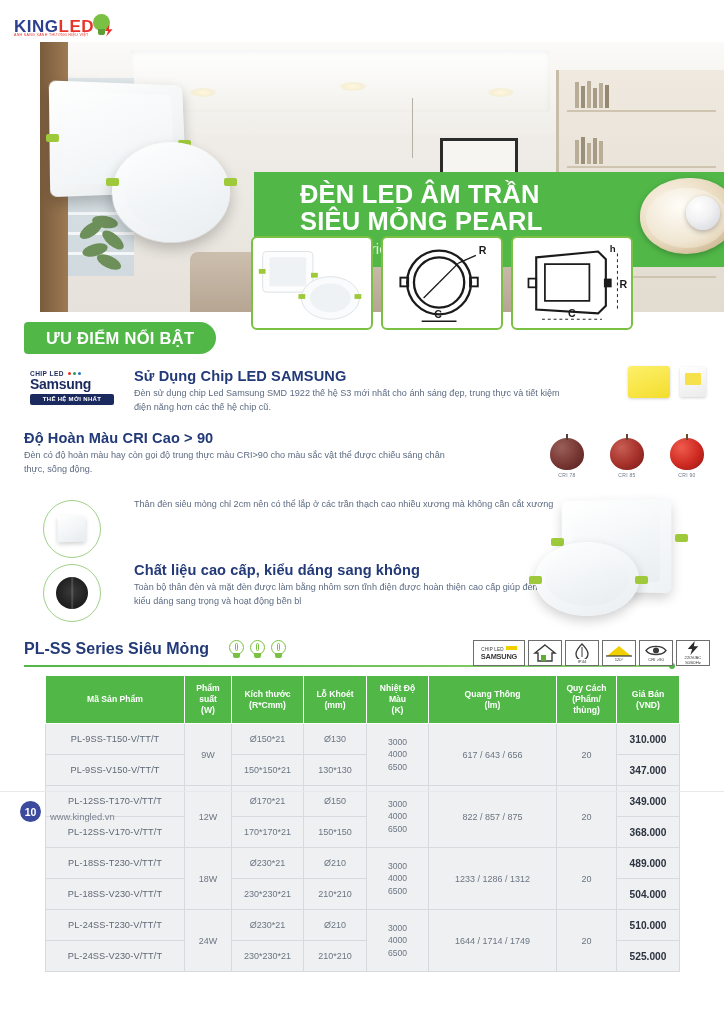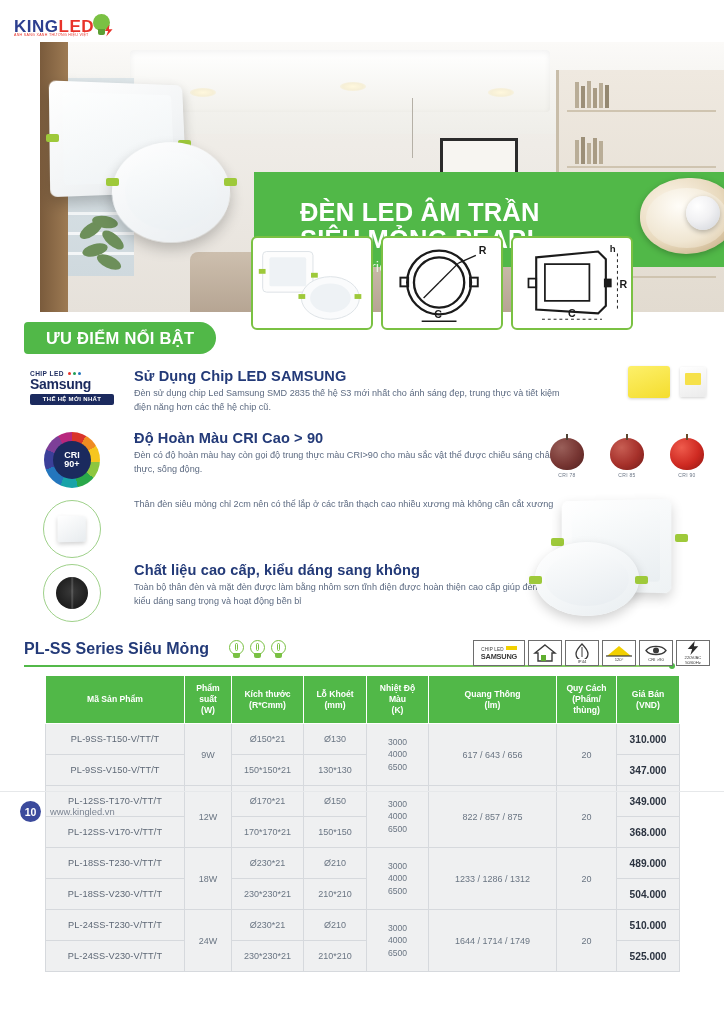--- a/index.html
+++ b/index.html
@@ -66,21 +66,21 @@
      box-shadow:0 6px 14px rgba(0,0,0,.22);
      transform: perspective(420px) rotateX(22deg);}
   .prod-round:after { content:""; position:absolute; left:13px; top:12px; right:13px; bottom:12px;
      border-radius:50%; background:linear-gradient(160deg,#fcfdfd,#eaeff2);}
   .clip { position:absolute; width:13px; height:8px; background:#9ec93a; border-radius:2px; }
 
   
   .banner { position:absolute; left:214px; top:130px; width:470px; height:95px;
      background:#51b848; }
   .banner h1 { color:#fff; font-size:25.5px; font-weight:800; line-height:1.07;
-     letter-spacing:.2px; padding:27px 0 0 46px; }
+     letter-spacing:.2px; padding:9px 0 0 46px; }
   .banner .series { color:#e4f3df; font-size:15px; padding:4px 0 0 46px; font-weight:400;}
   .pearl { position:absolute; right:-12px; top:6px; width:96px; height:76px; }
   .pearl .shell { position:absolute; inset:0; border-radius:50% 46% 52% 48%;
      background:radial-gradient(ellipse at 35% 35%,#fdf7ec 0%,#e8d9bd 55%,#b79b6f 100%);
      box-shadow:0 2px 6px rgba(0,0,0,.25); }
   .pearl .shell2 { position:absolute; left:6px; top:10px; width:82px; height:60px; border-radius:50%;
      background:radial-gradient(ellipse at 40% 30%,#fffdf8,#f0e6d2 60%,#d8c3a0 100%);}
   .pearl .ball { position:absolute; left:46px; top:18px; width:34px; height:34px; border-radius:50%;
      background:radial-gradient(circle at 34% 30%,#ffffff 0%,#f1f1f3 45%,#cfd2d8 100%);
      box-shadow:0 2px 5px rgba(0,0,0,.25);}
@@ -181,21 +181,21 @@
      table-layout:fixed; }
   thead th { background:#51b848; color:#fff; font-size:8.6px; font-weight:700; line-height:1.28;
      padding:7px 2px; border:1px solid #ffffff; text-align:center; }
   tbody td { border:1px solid #d6d9dd; font-size:9px; color:#6a7583; text-align:center;
      padding:6px 2px; background:#eff0f1; height:31px; }
   tbody td.code { color:#5d6775; font-size:9.2px; letter-spacing:.1px;}
   tbody td.price { background:#eff0f1; color:#2b3340; font-weight:800; font-size:10.2px; }
   tbody td.multi { line-height:1.42; font-size:8.6px; }
 
   
-  .footer { position:absolute; left:20px; bottom:14px; display:flex; align-items:center; gap:9px;}
+  .footer { position:absolute; left:20px; bottom:14px; display:flex; align-items:flex-end; gap:9px;}
   .pagenum { width:21px; height:21px; border-radius:50%; background:#3b4a9c; color:#fff;
      font-size:10.5px; font-weight:700; display:flex; align-items:center; justify-content:center;}
   .site { font-size:9.4px; color:#7b8492; }
   .foot-rule { position:absolute; left:0; right:0; bottom:44px; height:1px; background:#e6e8ea;}
 </style>
 </head>
 <body>
 
 <div class="page">
 
@@ -341,37 +341,29 @@
           <i style="background:#e8332a"></i>
               <i style="background:#1f9d55"></i>
               <i style="background:#2476bd"></i>
             </span></div>
         <div class="l2">Samsung</div>
         <div class="l3">THẾ HỆ MỚI NHẤT</div>
       </div>
     </div>
     <div class="f-body">
       <div class="f-title">Sử Dụng Chip LED SAMSUNG</div>
-      <div class="f-desc">Đèn sử dụng chip Led Samsung SMD 2835 thế hệ S3 mới nhất cho ánh sáng đẹp, trung thực và tiết kiệm điện năng hơn các thế hệ chip cũ.</div>
+      <div class="f-desc">Đèn sử dụng chip Led Samsung SMD 1922 thế hệ S3 mới nhất cho ánh sáng đẹp, trung thực và tiết kiệm điện năng hơn các thế hệ chip cũ.</div>
     </div>
   </div>
   <div class="chips">
     <div class="chip-y"></div>
     <div class="chip-s"></div>
   </div>
 
   <div class="feature" style="top:430px">
-    <div class="f-icon">
-      <div class="cri-badge">
-          <span>
-            <em style="font-style:normal">CRI</em>
-            <em style="font-style:normal">90+</em>
-          </span>
-        </div>
-    </div>
     <div class="f-body">
       <div class="f-title">Độ Hoàn Màu CRI Cao &gt; 90</div>
       <div class="f-desc">Đèn có độ hoàn màu hay còn gọi độ trung thực màu CRI&gt;90 cho màu sắc vật thể được chiếu sáng chân thực, sống động.</div>
     </div>
   </div>
   <div class="apples">
     <div class="apple-col dim">
         <div class="apple"></div>
       <div class="apple-lbl">CRI 78</div>
       </div>

